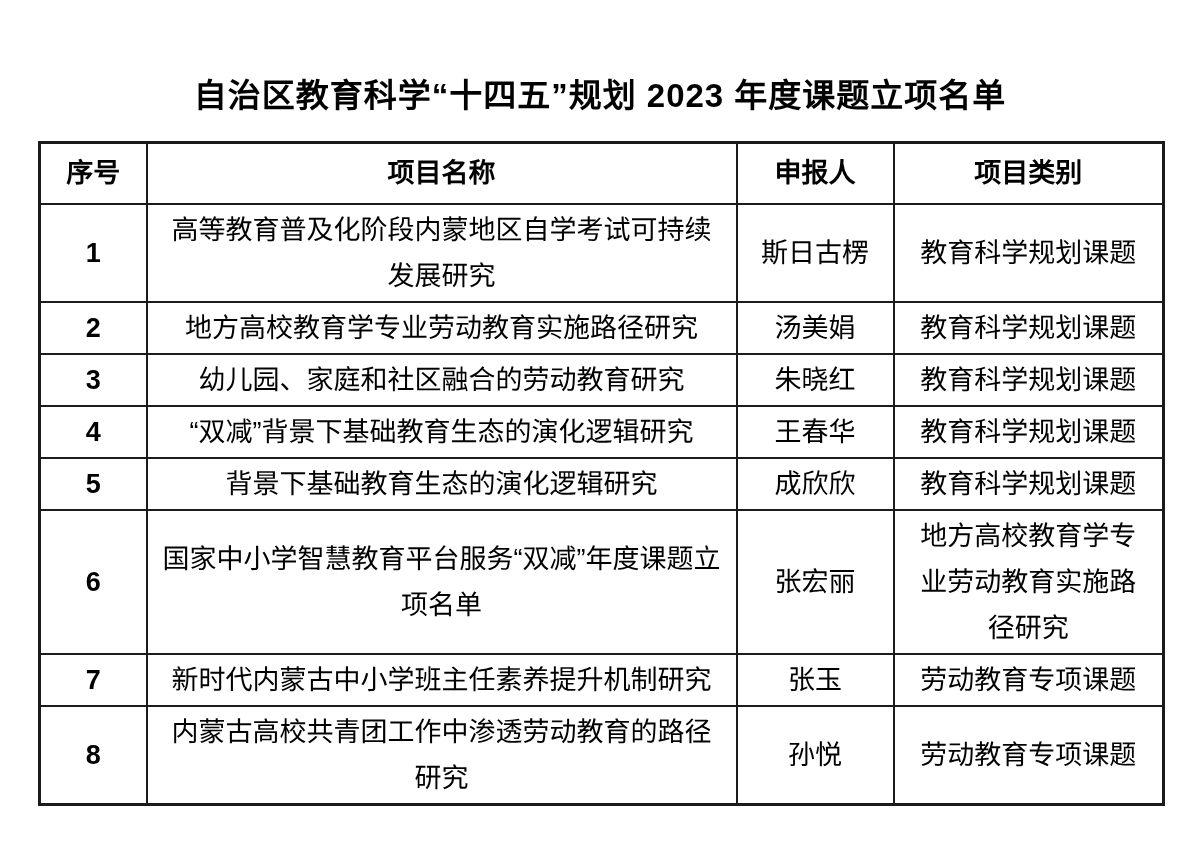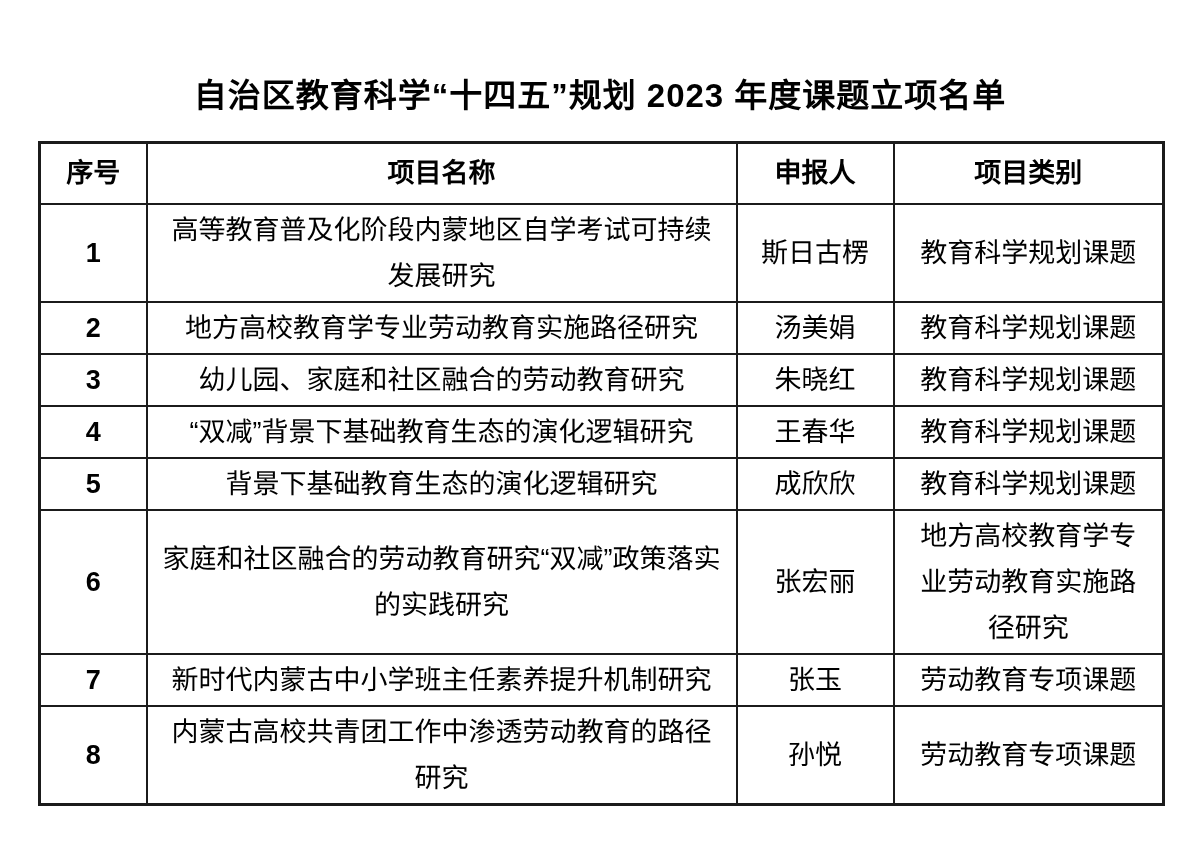--- a/index.html
+++ b/index.html
@@ -105,21 +105,21 @@
       <td>教育科学规划课题</td>
     </tr>
     <tr class="row-std">
       <td class="cell-no">5</td>
       <td>背景下基础教育生态的演化逻辑研究</td>
       <td>成欣欣</td>
       <td>教育科学规划课题</td>
     </tr>
     <tr class="row-xtall">
       <td class="cell-no">6</td>
-      <td>家庭和社区融合的劳动教育研究“双减”政策落实的实践研究</td>
+      <td>国家中小学智慧教育平台服务“双减”年度课题立项名单</td>
       <td>张宏丽</td>
       <td>地方高校教育学专业劳动教育实施路径研究</td>
     </tr>
     <tr class="row-std">
       <td class="cell-no">7</td>
       <td>新时代内蒙古中小学班主任素养提升机制研究</td>
       <td>张玉</td>
       <td>劳动教育专项课题</td>
     </tr>
     <tr class="row-tall">

